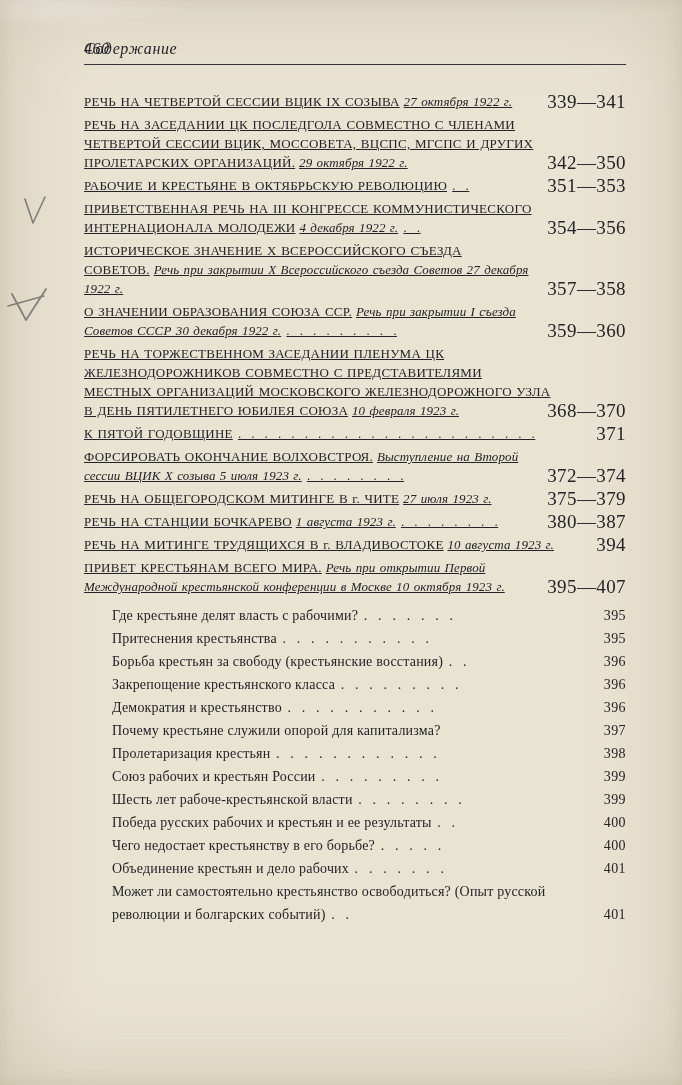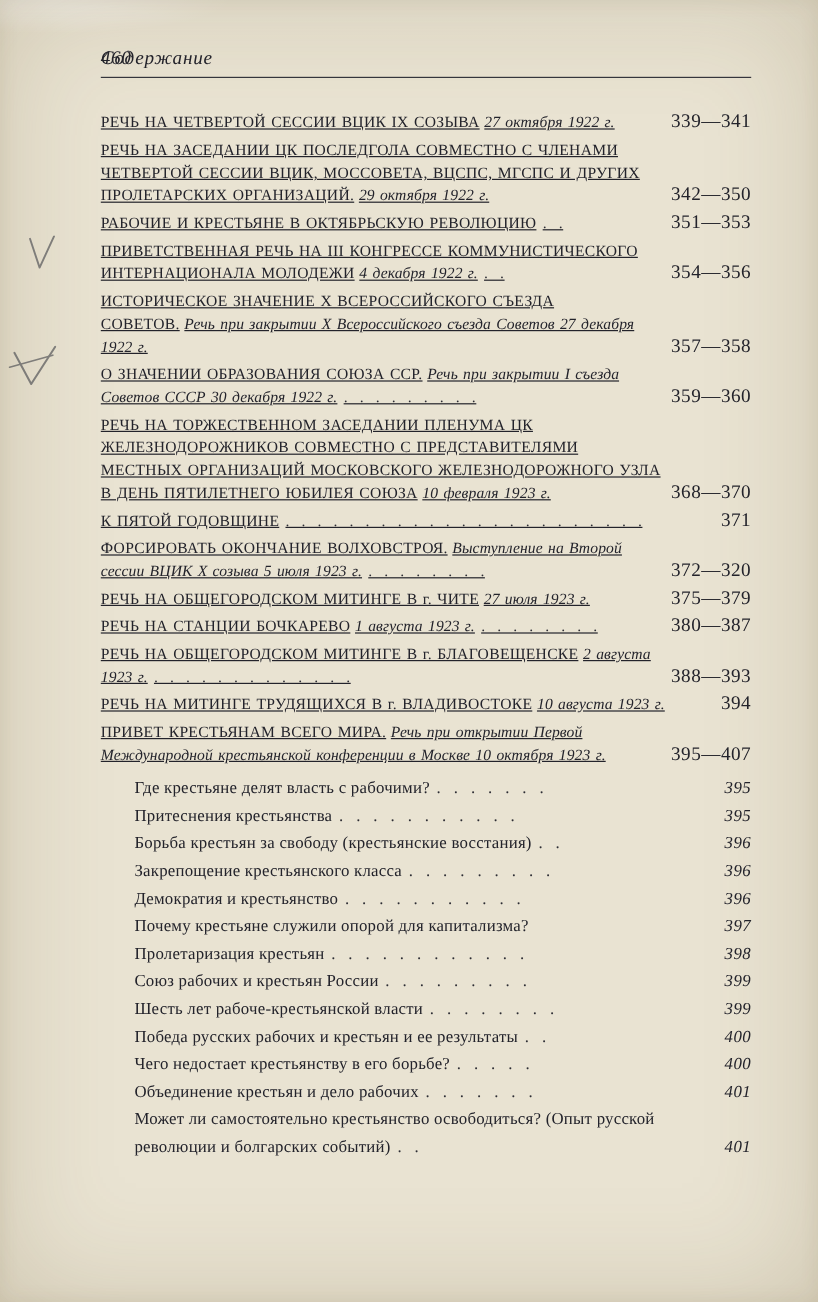--- a/index.html
+++ b/index.html
@@ -81,40 +81,39 @@
     margin-left: 0.40em;
     word-spacing: 0.45em;
     letter-spacing: 0.5px;
     white-space: normal;
     color: #2c2c33;
   }
   .pages {
     position: absolute;
     right: 0;
     bottom: 0;
-    font-size: 16px;
+    font-size: 19px;
     line-height: 19px;
     letter-spacing: 0.4px;
     white-space: nowrap;
   }
   .sub-list {
     margin-top: 8px;
     padding-left: 28px;
   }
   .sub-entry {
     position: relative;
     padding-right: 44px;
     font-size: 14px;
     line-height: 23px;
     letter-spacing: 0.2px;
   }
   .sub-entry .pages {
     font-size: 14px;
     line-height: 23px;
-    font-style: italic;
   }
   .pencil-mark {
     position: absolute;
     opacity: 0.75;
   }
   .pencil-mark svg {
     display: block;
   }
 </style>
 </head>
@@ -143,24 +142,23 @@
 
   <div class="toc-list" id="toc-main">
       <div class="entry"><span class="caps">РЕЧЬ НА ЧЕТВЕРТОЙ СЕССИИ ВЦИК IX СОЗЫВА</span><span class="it">27 октября 1922 г.</span><span class="pages">339—341</span></div>
       <div class="entry"><span class="caps">РЕЧЬ НА ЗАСЕДАНИИ ЦК ПОСЛЕДГОЛА СОВМЕСТНО С ЧЛЕНАМИ ЧЕТВЕРТОЙ СЕССИИ ВЦИК, МОССОВЕТА, ВЦСПС, МГСПС И ДРУГИХ ПРОЛЕТАРСКИХ ОРГАНИЗАЦИЙ.</span><span class="it">29 октября 1922 г.</span><span class="pages">342—350</span></div>
       <div class="entry"><span class="caps">РАБОЧИЕ И КРЕСТЬЯНЕ В ОКТЯБРЬСКУЮ РЕВОЛЮЦИЮ</span><span class="dots">. .</span><span class="pages">351—353</span></div>
       <div class="entry"><span class="caps">ПРИВЕТСТВЕННАЯ РЕЧЬ НА III КОНГРЕССЕ КОММУНИСТИЧЕСКОГО ИНТЕРНАЦИОНАЛА МОЛОДЕЖИ</span><span class="it">4 декабря 1922 г.</span><span class="dots">. .</span><span class="pages">354—356</span></div>
       <div class="entry"><span class="caps">ИСТОРИЧЕСКОЕ ЗНАЧЕНИЕ X ВСЕРОССИЙСКОГО СЪЕЗДА СОВЕТОВ.</span><span class="it">Речь при закрытии X Всероссийского съезда Советов 27 декабря 1922 г.</span><span class="pages">357—358</span></div>
       <div class="entry"><span class="caps">О ЗНАЧЕНИИ ОБРАЗОВАНИЯ СОЮЗА ССР.</span><span class="it">Речь при закрытии I съезда Советов СССР 30 декабря 1922 г.</span><span class="dots">. . . . . . . . .</span><span class="pages">359—360</span></div>
       <div class="entry"><span class="caps">РЕЧЬ НА ТОРЖЕСТВЕННОМ ЗАСЕДАНИИ ПЛЕНУМА ЦК ЖЕЛЕЗНОДОРОЖНИКОВ СОВМЕСТНО С ПРЕДСТАВИТЕЛЯМИ МЕСТНЫХ ОРГАНИЗАЦИЙ МОСКОВСКОГО ЖЕЛЕЗНОДОРОЖНОГО УЗЛА В ДЕНЬ ПЯТИЛЕТНЕГО ЮБИЛЕЯ СОЮЗА</span><span class="it">10 февраля 1923 г.</span><span class="pages">368—370</span></div>
       <div class="entry"><span class="caps">К ПЯТОЙ ГОДОВЩИНЕ</span><span class="dots">. . . . . . . . . . . . . . . . . . . . . . .</span><span class="pages">371</span></div>
-      <div class="entry"><span class="caps">ФОРСИРОВАТЬ ОКОНЧАНИЕ ВОЛХОВСТРОЯ.</span><span class="it">Выступление на Второй сессии ВЦИК X созыва 5 июля 1923 г.</span><span class="dots">. . . . . . . .</span><span class="pages">372—320</span></div>
+      <div class="entry"><span class="caps">ФОРСИРОВАТЬ ОКОНЧАНИЕ ВОЛХОВСТРОЯ.</span><span class="it">Выступление на Второй сессии ВЦИК X созыва 5 июля 1923 г.</span><span class="dots">. . . . . . . .</span><span class="pages">372—374</span></div>
       <div class="entry"><span class="caps">РЕЧЬ НА ОБЩЕГОРОДСКОМ МИТИНГЕ В г. ЧИТЕ</span><span class="it">27 июля 1923 г.</span><span class="pages">375—379</span></div>
       <div class="entry"><span class="caps">РЕЧЬ НА СТАНЦИИ БОЧКАРЕВО</span><span class="it">1 августа 1923 г.</span><span class="dots">. . . . . . . .</span><span class="pages">380—387</span></div>
-      <div class="entry"><span class="caps">РЕЧЬ НА ОБЩЕГОРОДСКОМ МИТИНГЕ В г. БЛАГОВЕЩЕНСКЕ</span><span class="it">2 августа 1923 г.</span><span class="dots">. . . . . . . . . . . . .</span><span class="pages">388—393</span></div>
       <div class="entry"><span class="caps">РЕЧЬ НА МИТИНГЕ ТРУДЯЩИХСЯ В г. ВЛАДИВОСТОКЕ</span><span class="it">10 августа 1923 г.</span><span class="pages">394</span></div>
       <div class="entry"><span class="caps">ПРИВЕТ КРЕСТЬЯНАМ ВСЕГО МИРА.</span><span class="it">Речь при открытии Первой Международной крестьянской конференции в Москве 10 октября 1923 г.</span><span class="pages">395—407</span></div>
     </div>
 
   <div class="sub-list" id="toc-sub">
       <div class="sub-entry"><span class="txt">Где крестьяне делят власть с рабочими?</span><span class="dots">. . . . . . .</span><span class="pages">395</span></div>
       <div class="sub-entry"><span class="txt">Притеснения крестьянства</span><span class="dots">. . . . . . . . . . .</span><span class="pages">395</span></div>
       <div class="sub-entry"><span class="txt">Борьба крестьян за свободу (крестьянские восстания)</span><span class="dots">. .</span><span class="pages">396</span></div>
       <div class="sub-entry"><span class="txt">Закрепощение крестьянского класса</span><span class="dots">. . . . . . . . .</span><span class="pages">396</span></div>
       <div class="sub-entry"><span class="txt">Демократия и крестьянство</span><span class="dots">. . . . . . . . . . .</span><span class="pages">396</span></div>

